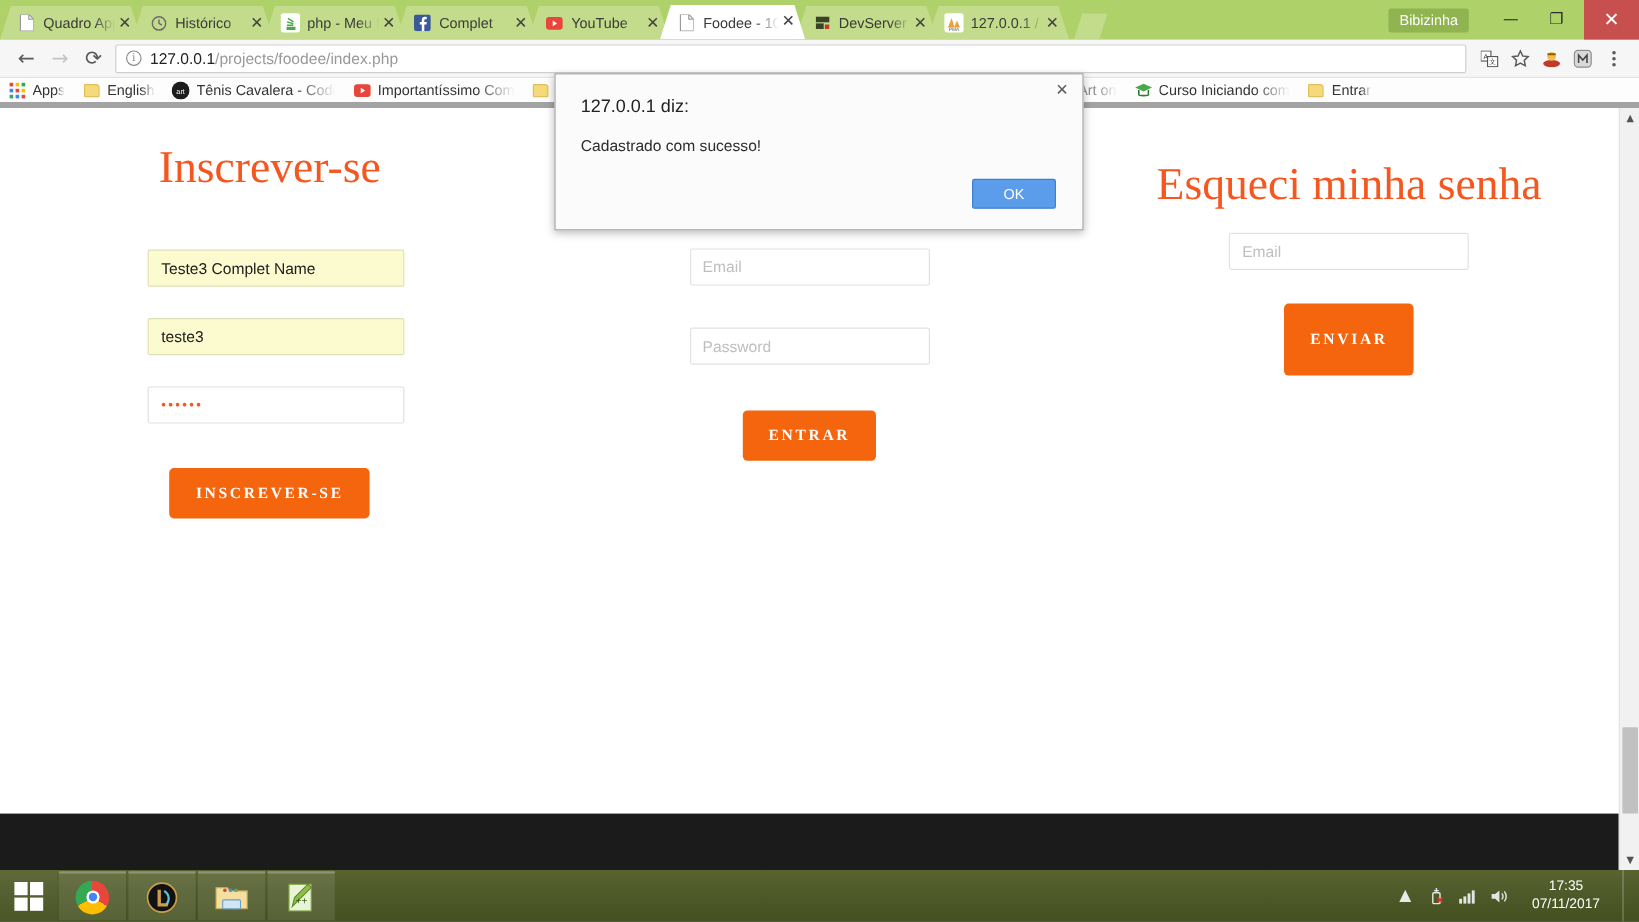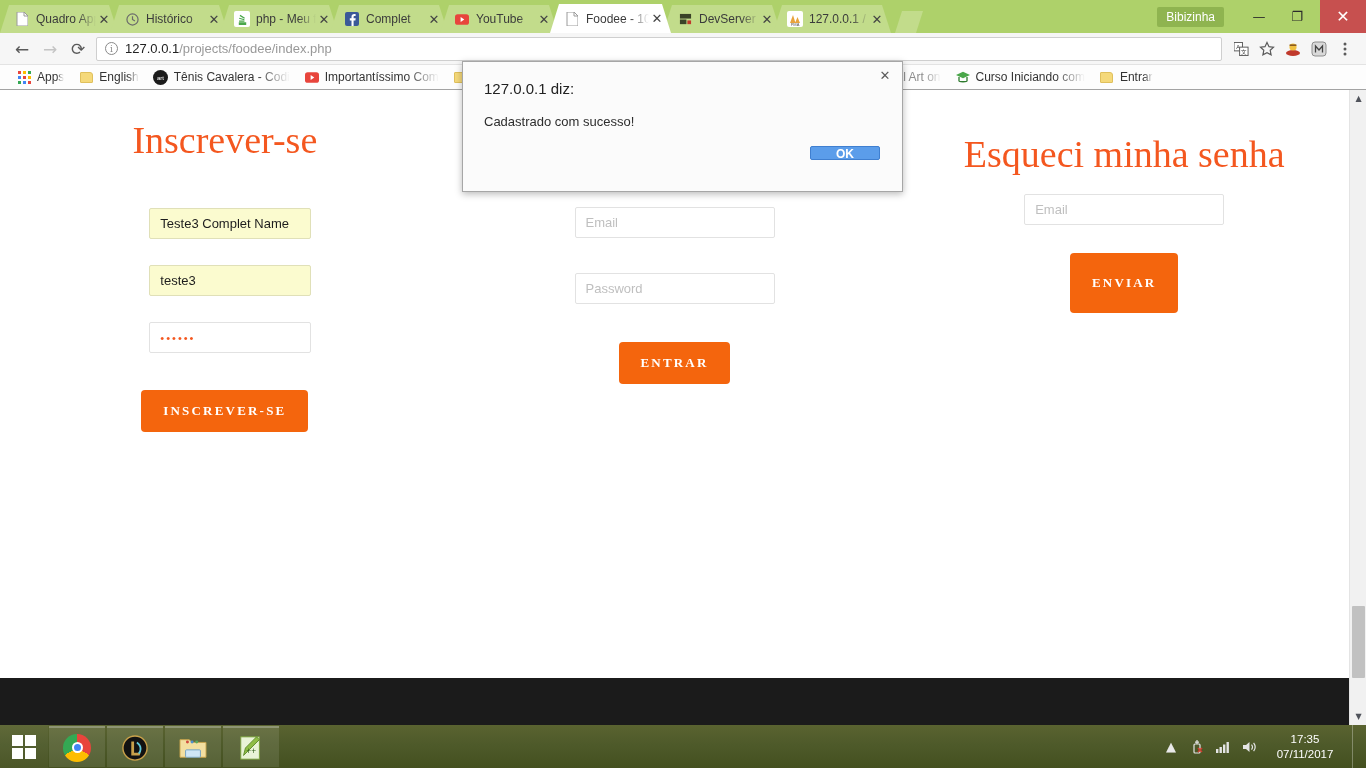--- a/index.html
+++ b/index.html
@@ -93,21 +93,21 @@
   }
   .omni-url b { color: #222; font-weight: normal; }
   .tb-ico {
     width: 26px; height: 26px; display: flex; align-items: center; justify-content: center;
     font-size: 14px; color: #5a5a5a;
   }
 
   
   .bookmarks {
     height: 25px; background: #fdfdfd; display: flex; align-items: center;
-    padding: 0 16px; font-size: 12px; color: #333; border-bottom: 1px solid #a3a3a3;
+    padding: 0 6px; font-size: 12px; color: #333; border-bottom: 5px solid #a3a3a3;
     overflow: hidden;
   }
   .bm { display: flex; align-items: center; margin-right: 14px; white-space: nowrap; }
   .bm .bfav {
     width: 16px; height: 16px; margin-right: 5px; flex: 0 0 16px;
     display: flex; align-items: center; justify-content: center; font-size: 9px;
   }
   .bm .blabel { max-width: 140px; overflow: hidden;
     -webkit-mask-image: linear-gradient(to right, #000 72%, transparent 100%);
     mask-image: linear-gradient(to right, #000 72%, transparent 100%); }
@@ -145,21 +145,21 @@
   }
 
   .fld {
     border: 1px solid #e2e2e2; border-radius: 2px; background: #fff;
     height: 31px; display: flex; align-items: center; padding: 0 10px;
     font-size: 13px; color: #bfbfbf;
   }
   .fld.autofill { background: #fbfbcf; border-color: #e0e0b8; color: #1d1d1d; }
   .fld.pw-dots { color: #f4571f; letter-spacing: 2px; font-size: 11px; }
 
-  .col1 .fld { width: 162px; margin-top: 26px; margin-left: 11px; }
+  .col1 .fld { width: 214px; margin-top: 26px; margin-left: 11px; }
   .col1 .fld:first-of-type { margin-top: 46px; }
   .col2 .fld { width: 200px; margin-top: 35px; }
   .col3 .fld { width: 200px; margin-top: 18px; }
 
   .btn {
     background: #f4650d; color: #fff; border: none; border-radius: 4px;
     font-family: "Liberation Serif", serif; font-weight: bold;
     letter-spacing: 2.2px; font-size: 13px; cursor: pointer;
   }
   .col1 .btn { margin-top: 37px; padding: 13px 22px; }
@@ -193,23 +193,23 @@
     z-index: 50;
   }
   .jsd-close {
     position: absolute; right: 8px; top: 4px; width: 18px; height: 18px;
     display: flex; align-items: center; justify-content: center;
     font-size: 13px; color: #5d5d5d; font-family: "DejaVu Sans", sans-serif; cursor: pointer;
   }
   .jsd-title { position: absolute; left: 21px; top: 18px; font-size: 15px; color: #222; }
   .jsd-msg { position: absolute; left: 21px; top: 52px; font-size: 13px; color: #2d2d2d; }
   .jsd-ok {
-    position: absolute; right: 22px; bottom: 31px;
-    width: 70px; height: 14px; background: #5b9dea; border: 1px solid #3f7fd0;
-    color: #fff; font-size: 12px; font-weight: bold; border-radius: 2px; cursor: pointer;
+    position: absolute; right: 22px; bottom: 17px;
+    width: 70px; height: 25px; background: #5b9dea; border: 1px solid #3f7fd0;
+    color: #fff; font-size: 12px; font-weight: normal; border-radius: 2px; cursor: pointer;
   }
 
   
   .taskbar {
     position: absolute; left: 0; bottom: 0; width: 1366px; height: 43px;
     background: linear-gradient(180deg, #5a6330 0%, #4e5a2a 45%, #44501f 100%);
     display: flex; align-items: center;
   }
   .start-btn {
     width: 48px; height: 43px; display: flex; align-items: center; justify-content: center;

